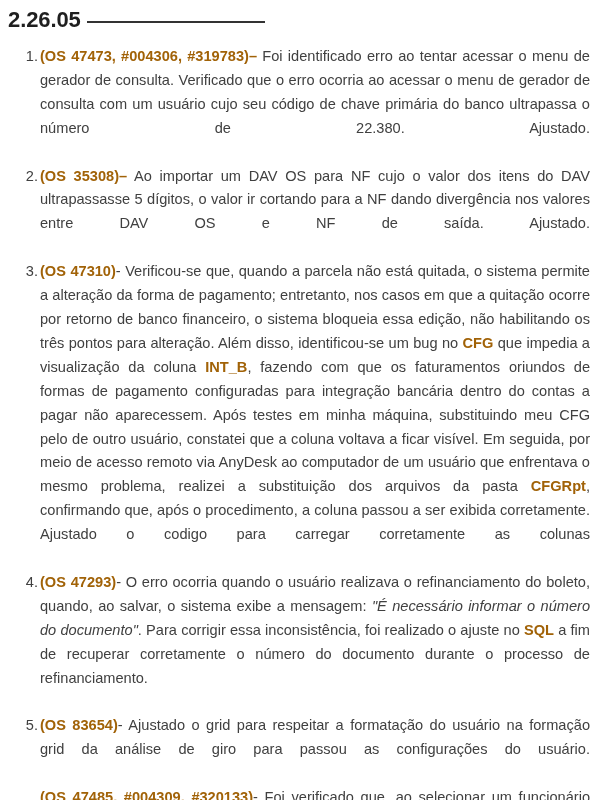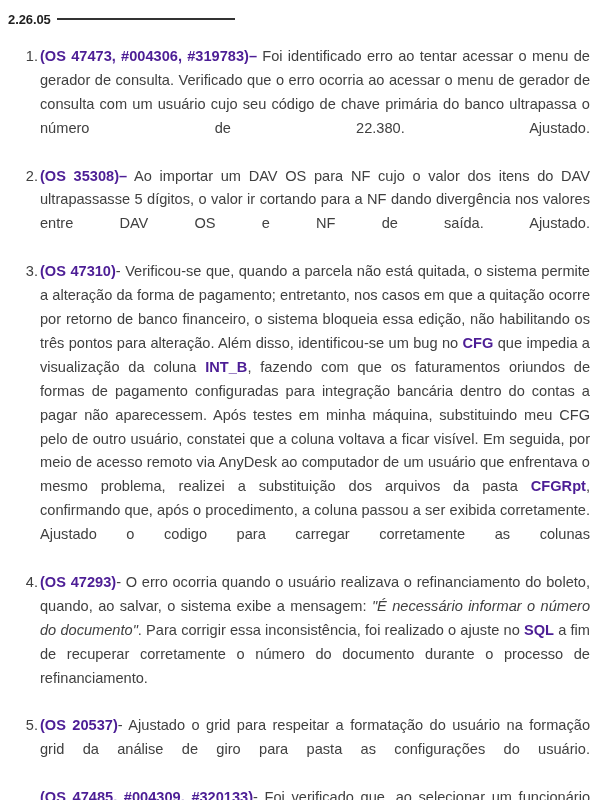--- a/index.html
+++ b/index.html
@@ -21,21 +21,21 @@
     height: 800px;
     box-sizing: border-box;
     padding: 0;
     position: relative;
   }
 
   
   .heading {
     margin: 0;
     padding: 8px 0 0 8px;
-    font-size: 13px;
+    font-size: 22px;
     font-weight: bold;
     color: #1f1f1f;
     letter-spacing: -0.1px;
     white-space: nowrap;
     line-height: 24px;
   }
   .heading .h-num {
     font-weight: bold;
   }
   .heading .h-rule {
@@ -86,21 +86,21 @@
 
   
   .item-body::after {
     content: "";
     display: inline-block;
     width: 100%;
   }
 
   b, .b {
     font-weight: bold;
-    color: #4c1d95;
+    color: #a16207;
   }
   i, .i {
     font-style: italic;
   }
 
   
   .clipped {
     max-height: 42px;
     overflow: hidden;
   }
@@ -131,21 +131,21 @@
       <span class="item-body"><b>(OS 47310)</b><span>-</span><span> Verificou-se que, quando a parcela não está quitada, o sistema permite a alteração da forma de pagamento; entretanto, nos casos em que a quitação ocorre por retorno de banco financeiro, o sistema bloqueia essa edição, não habilitando os três pontos para alteração. Além disso, identificou-se um bug no </span><b>CFG</b><span> que impedia a visualização da coluna </span><b>INT_B</b><span>, fazendo com que os faturamentos oriundos de formas de pagamento configuradas para integração bancária dentro do contas a pagar não aparecessem. Após testes em minha máquina, substituindo meu CFG pelo de outro usuário, constatei que a coluna voltava a ficar visível. Em seguida, por meio de acesso remoto via AnyDesk ao computador de um usuário que enfrentava o mesmo problema, realizei a substituição dos arquivos da pasta </span><b>CFGRpt</b><span>, confirmando que, após o procedimento, a coluna passou a ser exibida corretamente. Ajustado o codigo para carregar corretamente as colunas</span></span>
     </li>
 
     <li>
       <span class="marker">4.</span>
       <span class="item-body"><b>(OS 47293)</b><span>-</span><span> O erro ocorria quando o usuário realizava o refinanciamento do boleto, quando, ao salvar, o sistema exibe a mensagem: </span><i>"É necessário informar o número do documento"</i><span>. Para corrigir essa inconsistência, foi realizado o ajuste no </span><b>SQL</b><span> a fim de recuperar corretamente o número do documento durante o processo de refinanciamento.</span></span>
     </li>
 
     <li>
       <span class="marker">5.</span>
-      <span class="item-body"><b>(OS 20537)</b><span>-</span><span> Ajustado o grid para respeitar a formatação do usuário na formação grid da análise de giro para pasta as configurações do usuário.</span></span>
+      <span class="item-body"><b>(OS 83654)</b><span>-</span><span> Ajustado o grid para respeitar a formatação do usuário na formação grid da análise de giro para passou as configurações do usuário.</span></span>
     </li>
 
     <li class="clipped">
 
       <span class="item-body"><b>(OS 47485, #004309, #320133)</b><span>-</span><span> Foi verificado que, ao selecionar um funcionário gestor em um contrato de fornecimento e salvar o registro</span></span>
     </li>
 
   </ol>
 </div>
 

